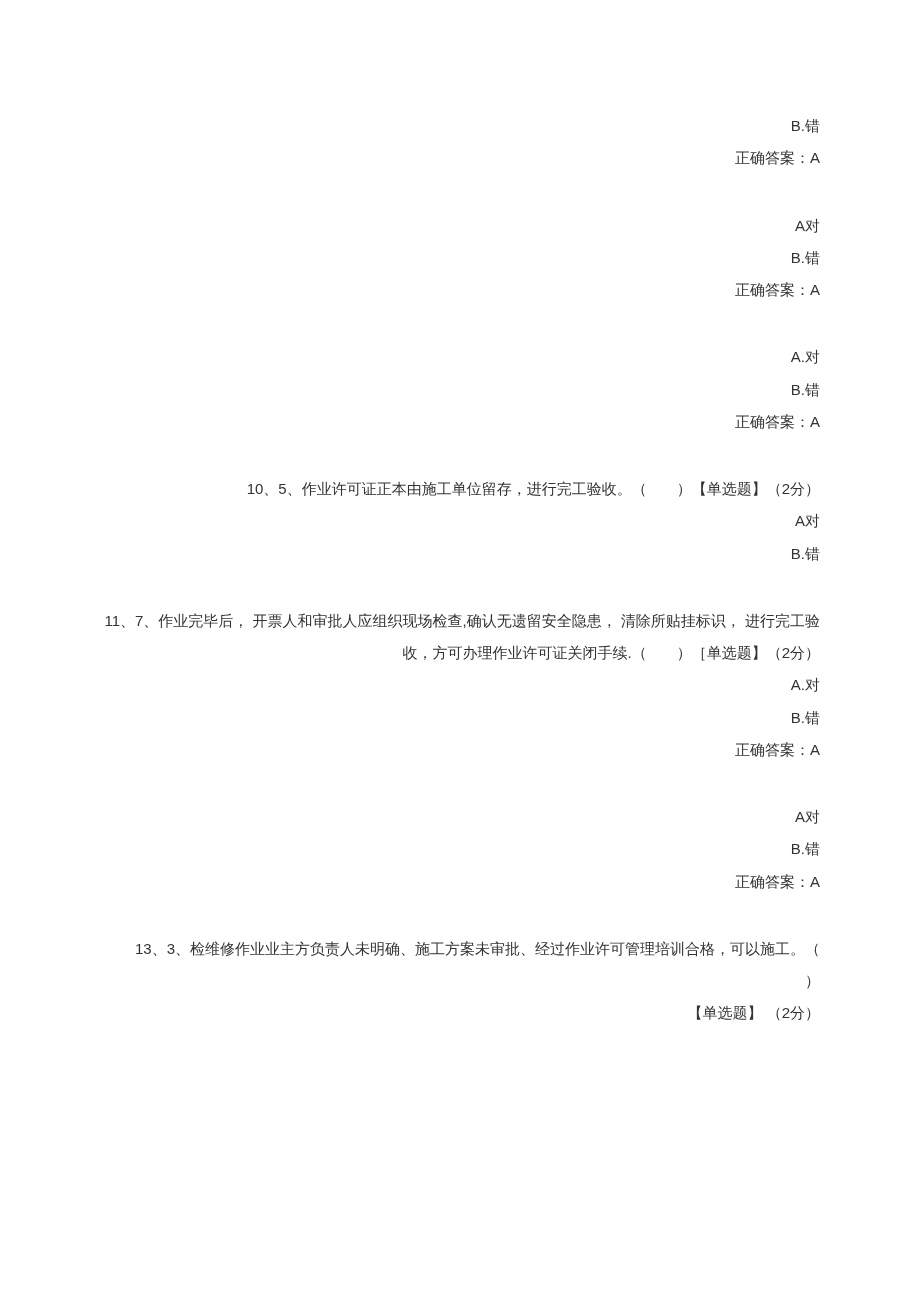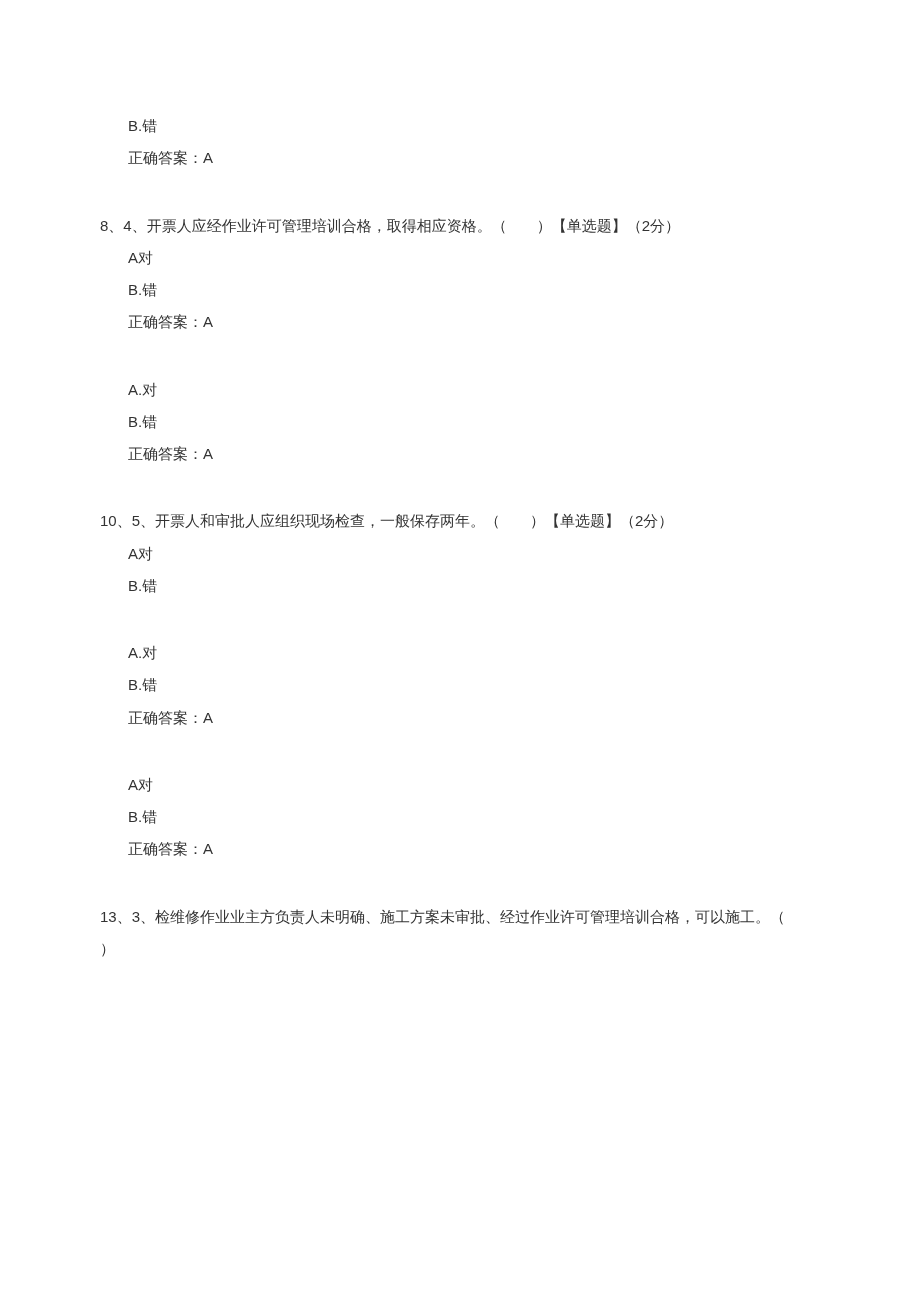--- a/index.html
+++ b/index.html
@@ -1,18 +1,19 @@
 <!DOCTYPE html>
 <html><head>
   <meta charset="utf-8">
   <style>
     * {
       margin: 0;
       padding: 0;
       box-sizing: border-box;
+      text-align: right;
     }
     body {
       width: 920px;
       min-height: 1301px;
       background: #ffffff;
       font-family: "Microsoft YaHei", "SimSun", sans-serif;
       font-size: 15px;
       color: #333333;
       padding: 110px 100px 50px 100px;
       line-height: 2.15;
@@ -38,52 +39,53 @@
   </style>
 </head>
 <body>
 
 <div class="question-block continuation">
   <div class="option">B.错</div>
   <div class="answer">正确答案：A</div>
 </div>
 
 <div class="question-block">
-  <div class="question-text">
-    <span>8、4、</span><span>开票人应经作业许可管理培训合格，取得相应资格。（　　）【单选题】（2分）</span>
-  </div>
   <div class="option">A对</div>
   <div class="option">B.错</div>
   <div class="answer">正确答案：A</div>
 </div>
 
 <div class="question-block">
   <div class="option">A.对</div>
   <div class="option">B.错</div>
   <div class="answer">正确答案：A</div>
 </div>
 
 <div class="question-block">
   <div class="question-text">
-    <span>10、5、</span><span>开票人和审批人应组织现场检查，一般保存两年。（　　）【单选题】（2分）</span>
+    <span>10、5、</span><span>作业许可证正本由施工单位留存，进行完工验收。（　　）【单选题】（2分）</span>
   </div>
   <div class="option">A对</div>
   <div class="option">B.错</div>
 </div>
 
 <div class="question-block">
+  <div class="question-text">
+    <span>11、7、</span><span>作业完毕后， 开票人和审批人应组织现场检查,确认无遗留安全隐患， 清除所贴挂标识， 进行完工验收，方可办理作业许可证关闭手续.（　　）［单选题】（2分）</span>
+  </div>
   <div class="option">A.对</div>
   <div class="option">B.错</div>
   <div class="answer">正确答案：A</div>
 </div>
 
 <div class="question-block">
   <div class="option">A对</div>
   <div class="option">B.错</div>
   <div class="answer">正确答案：A</div>
 </div>
 
 <div class="question-block">
   <div class="question-text">
     <span>13、3、</span><span>检维修作业业主方负责人未明确、施工方案未审批、经过作业许可管理培训合格，可以施工。（</span>
   </div>
   <div class="q-line">）</div>
+  <div class="q-line">【单选题】 （2分）</div>
 </div>
 
 </body></html>

